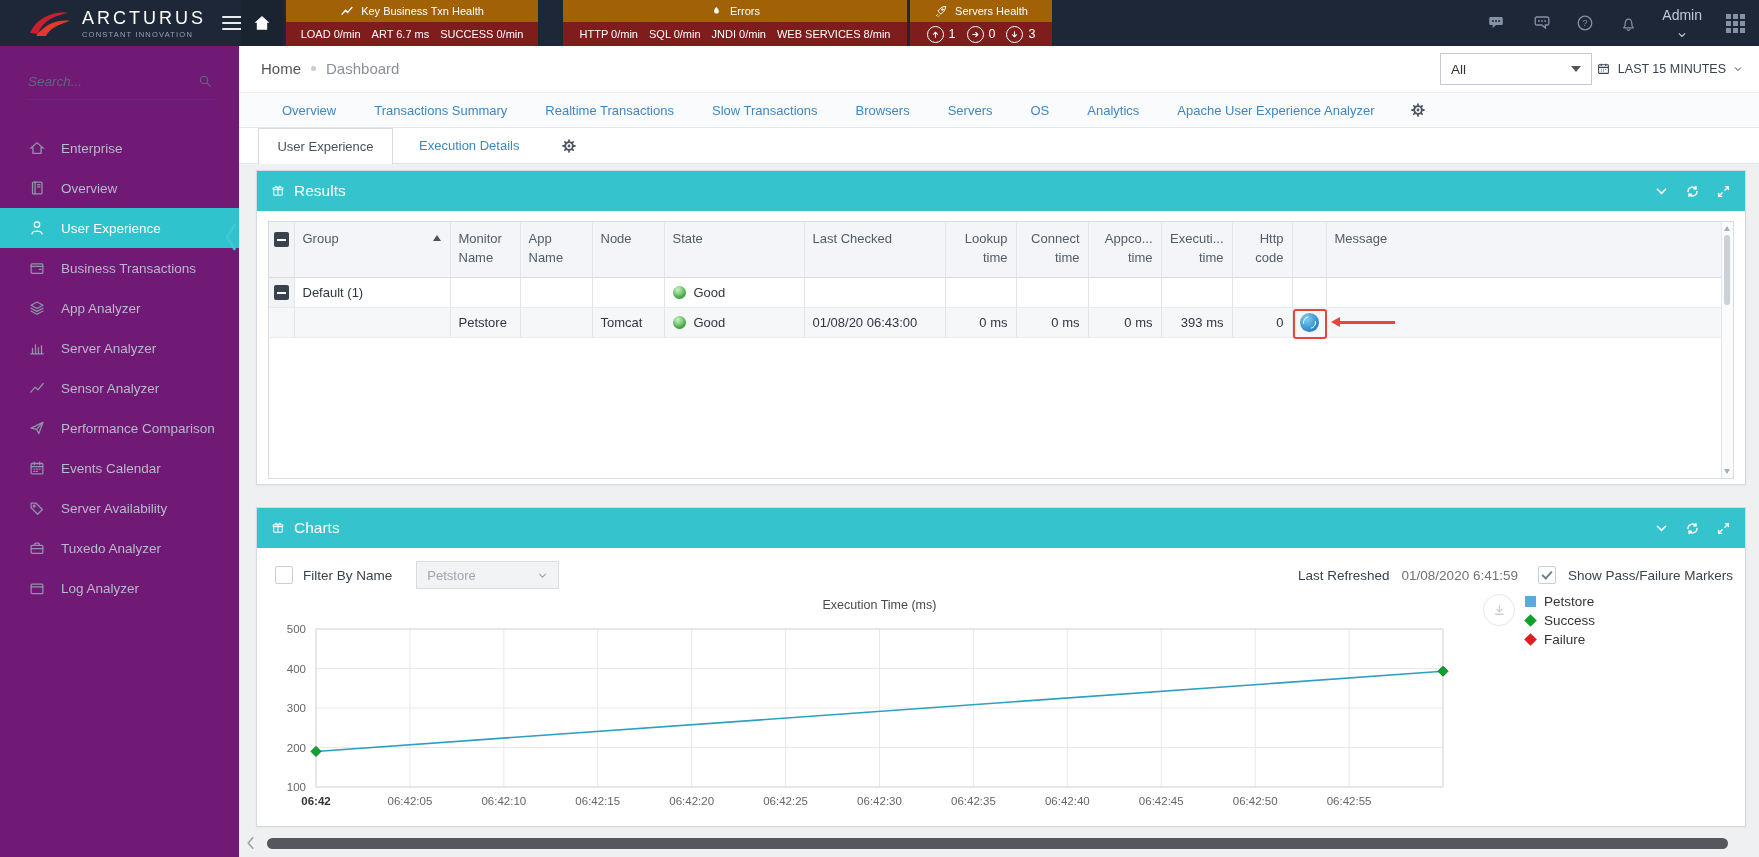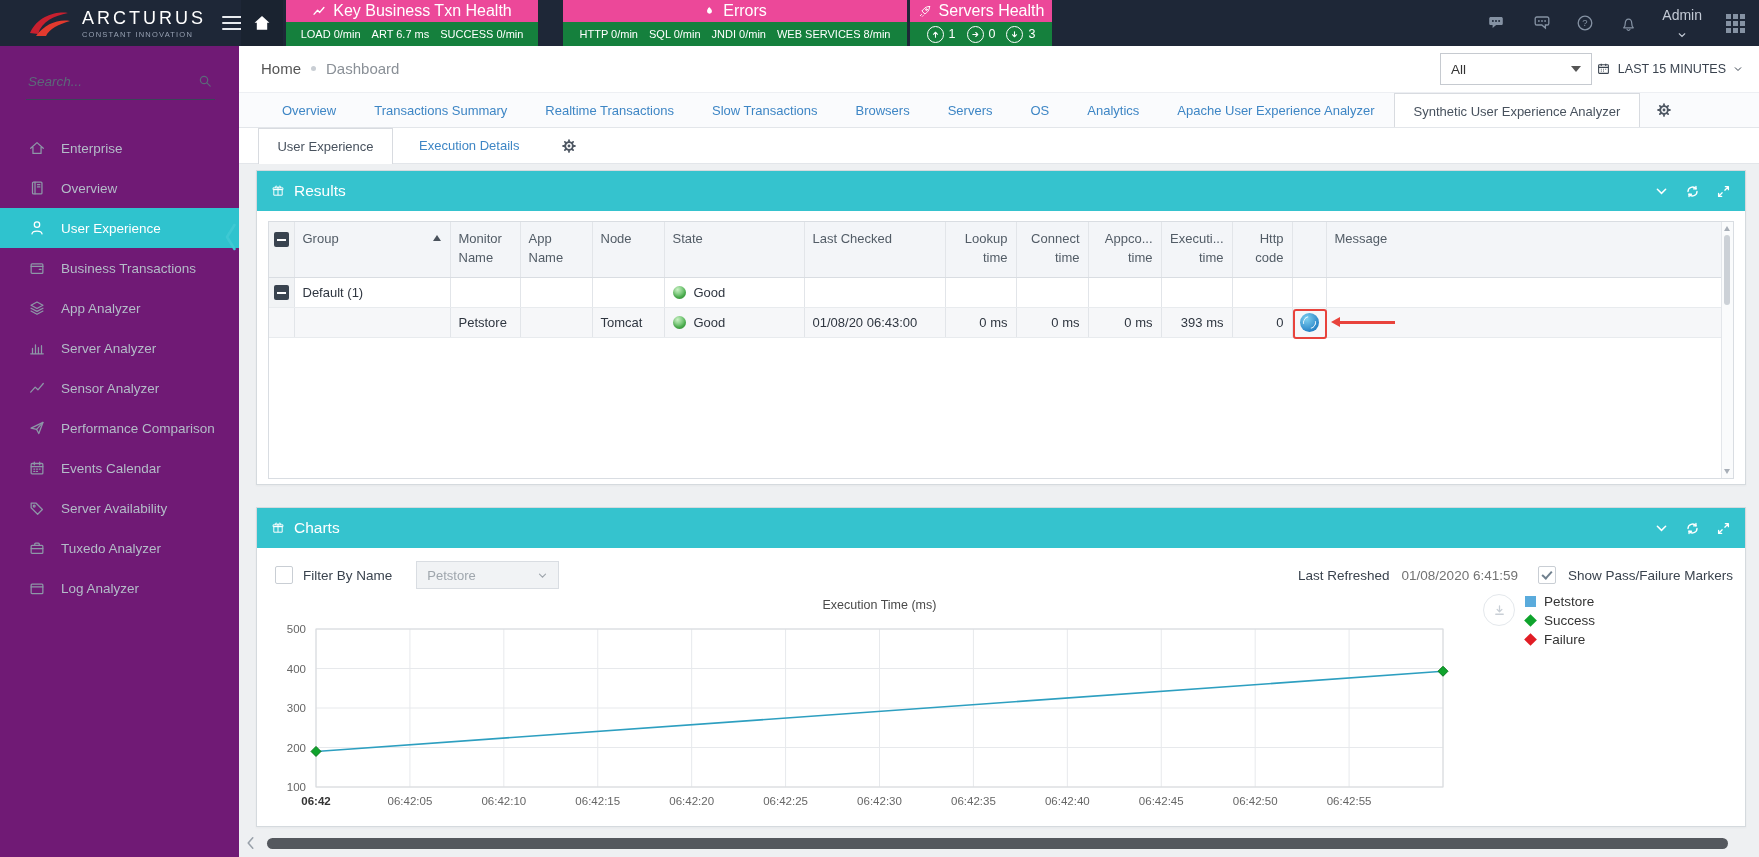--- a/index.html
+++ b/index.html
@@ -10,22 +10,22 @@
   
   .topbar{position:absolute;left:0;top:0;width:1759px;height:46px;background:#1e2737;display:flex;align-items:center;z-index:20;}
   .logo{display:flex;align-items:center;gap:10px;padding-left:28px;cursor:pointer;}
   .logo-text .t1{font-size:18px;letter-spacing:3px;color:#fff;}
   .logo-text .t2{font-size:7.5px;color:#97a1b2;letter-spacing:1.2px;margin-top:1px;}
   .hamburger{margin-left:16px;cursor:pointer;width:22px;}
   .hamburger i{display:block;height:2px;background:#e8ebef;margin:4px 0;border-radius:1px;}
   .tb-main{position:absolute;left:241px;top:0;height:46px;display:flex;gap:3px;}
   .home-btn{width:42px;height:46px;background:#1a2330;display:flex;align-items:center;justify-content:center;cursor:pointer;}
   .tb-widget{display:flex;flex-direction:column;cursor:pointer;}
-  .tb-widget .wtop{height:22px;background:#ec4899;color:#fff;display:flex;align-items:center;justify-content:center;gap:7px;font-size:16px;}
-  .tb-widget .wbot{height:24px;background:#15803d;color:#fff;display:flex;align-items:center;justify-content:center;gap:11px;font-size:11px;white-space:nowrap;}
+  .tb-widget .wtop{height:22px;background:#a16207;color:#fff;display:flex;align-items:center;justify-content:center;gap:7px;font-size:11px;}
+  .tb-widget .wbot{height:24px;background:#7f1d1d;color:#fff;display:flex;align-items:center;justify-content:center;gap:11px;font-size:11px;white-space:nowrap;}
   .w1{width:252px;} .w2{width:344px;padding-left:22px;} .w3{width:142px;}
   .sh-unit{display:flex;align-items:center;gap:5px;font-size:12.5px;}
   .sh-circle{width:15px;height:15px;border:1.3px solid #fff;border-radius:50%;display:flex;align-items:center;justify-content:center;}
   .tb-right{position:absolute;right:14px;top:0;height:46px;display:flex;align-items:center;gap:24px;color:#8592a3;}
   .tb-icon{cursor:pointer;display:flex;align-items:center;}
   .admin{color:#c3cad5;font-size:14px;display:flex;gap:7px;align-items:center;cursor:pointer;flex-direction:column;}
   .grid-icon{display:grid;grid-template-columns:repeat(3,5px);grid-gap:2px;cursor:pointer;}
   .grid-icon i{width:5px;height:5px;background:#8592a3;display:block;}
 
   
@@ -386,21 +386,20 @@
     <div class="tabs-list" id="tabs-list">
         <div class="tab">Overview</div>
         <div class="tab">Transactions Summary</div>
         <div class="tab">Realtime Transactions</div>
         <div class="tab">Slow Transactions</div>
         <div class="tab">Browsers</div>
         <div class="tab">Servers</div>
         <div class="tab">OS</div>
         <div class="tab">Analytics</div>
         <div class="tab">Apache User Experience Analyzer</div>
-        <div class="tab active">Synthetic User Experience Analyzer</div>
       </div>
     <div class="tab-gear">
       <svg width="16" height="16" viewBox="0 0 20 20">
           <circle cx="10" cy="10" r="4.8" fill="none" stroke="currentColor" stroke-width="2.4"></circle>
           <circle cx="10" cy="10" r="1.8" fill="currentColor"></circle>
           <g stroke="currentColor" stroke-width="2.2" stroke-linecap="round">
             <path d="M10 2.6v2M10 15.4v2M2.6 10h2M15.4 10h2M4.8 4.8l1.4 1.4M13.8 13.8l1.4 1.4M15.2 4.8l-1.4 1.4M6.2 13.8l-1.4 1.4"></path>
           </g>
         </svg>
     </div>

